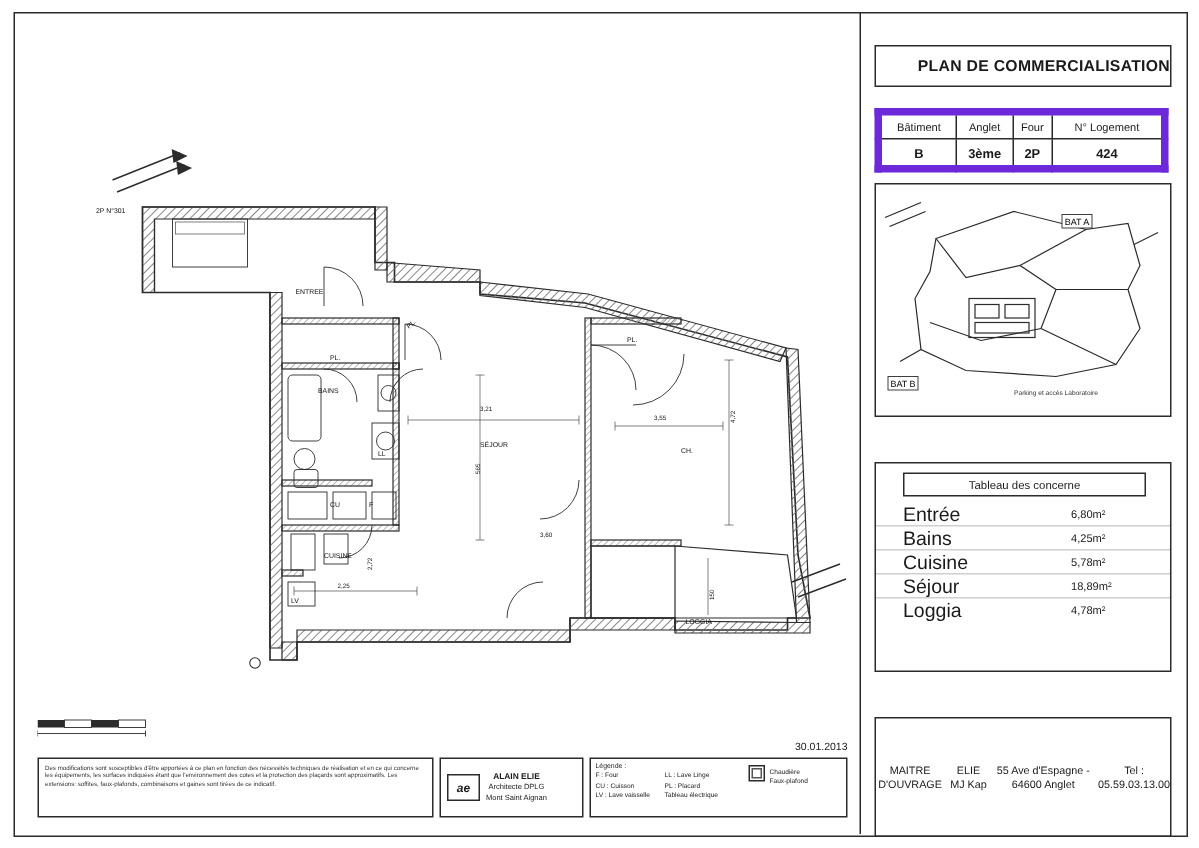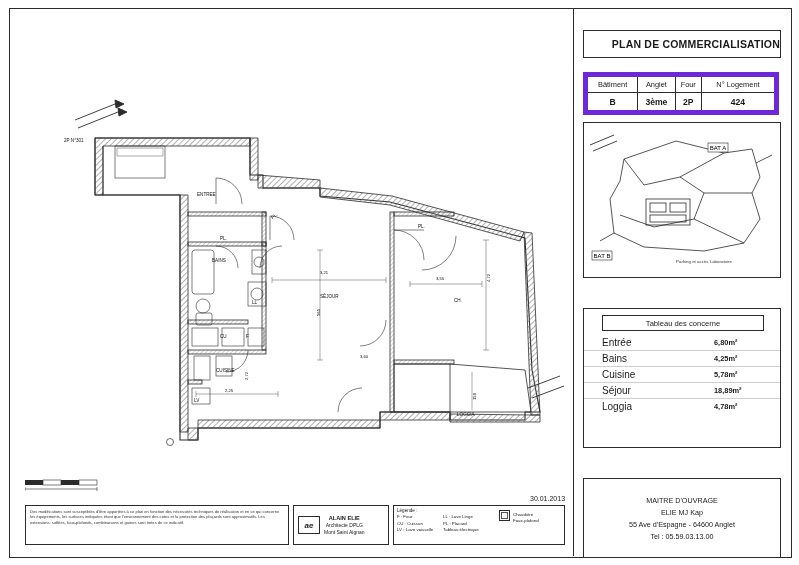--- a/index.html
+++ b/index.html
@@ -17,26 +17,26 @@
   .idtable td{border:1px solid #2b2b2b;font-size:7.4px;text-align:center;height:15px;padding:0;}
   .idtable tr.vals td{font-size:8.6px;font-weight:bold;height:17px;}
 
   .keyplan{position:absolute;left:8px;top:112px;width:196px;height:154px;border:1px solid #2b2b2b;background:#fff;overflow:hidden;}
 
   .surf-box{position:absolute;left:8px;top:298px;width:196px;height:138px;border:1px solid #2b2b2b;}
   .surf-title{position:absolute;left:18px;top:6px;width:160px;height:14px;border:1px solid #2b2b2b;display:flex;align-items:center;justify-content:center;font-size:7.6px;}
   .surf-rows{position:absolute;left:0;top:26px;width:196px;}
   .srow{display:flex;height:15px;align-items:center;border-bottom:1px solid #cfcfcf;}
   .srow:last-child{border-bottom:none;}
-  .srow .nm{width:112px;padding-left:18px;font-size:10px;}
-  .srow .vl{width:66px;font-size:7.4px;font-weight:bold;}
+  .srow .nm{width:112px;padding-left:18px;font-size:13px;}
+  .srow .vl{width:66px;font-size:7.4px;}
   .srow.bold .nm,.srow.bold .vl{font-weight:bold;}
   .srow.hairline{border-bottom:1px solid #2b2b2b;}
 
-  .owner{position:absolute;left:8px;top:468px;width:196px;height:78px;border:1px solid #2b2b2b;display:flex;flex-direction:column;align-items:center;justify-content:center;gap:3px;}
+  .owner{position:absolute;left:8px;top:468px;width:196px;height:78px;border:1px solid #2b2b2b;display:flex;flex-direction:row;align-items:center;justify-content:center;gap:3px;}
   .owner div{font-size:7.2px;text-align:center;}
   .owner .o1{font-weight:normal;}
 
   
   .date{position:absolute;left:530px;top:495px;font-size:7px;}
   .botstrip{position:absolute;left:25px;top:505px;width:540px;height:40px;}
   .bb{position:absolute;border:1px solid #2b2b2b;box-sizing:border-box;}
   .bnote{left:0;top:0;width:264px;height:40px;padding:3px 4px;}
   .bnote p{margin:0;font-size:4.1px;line-height:5.4px;color:#333;}
   .barch{left:268px;top:0;width:96px;height:40px;display:flex;align-items:center;gap:4px;padding-left:4px;}

